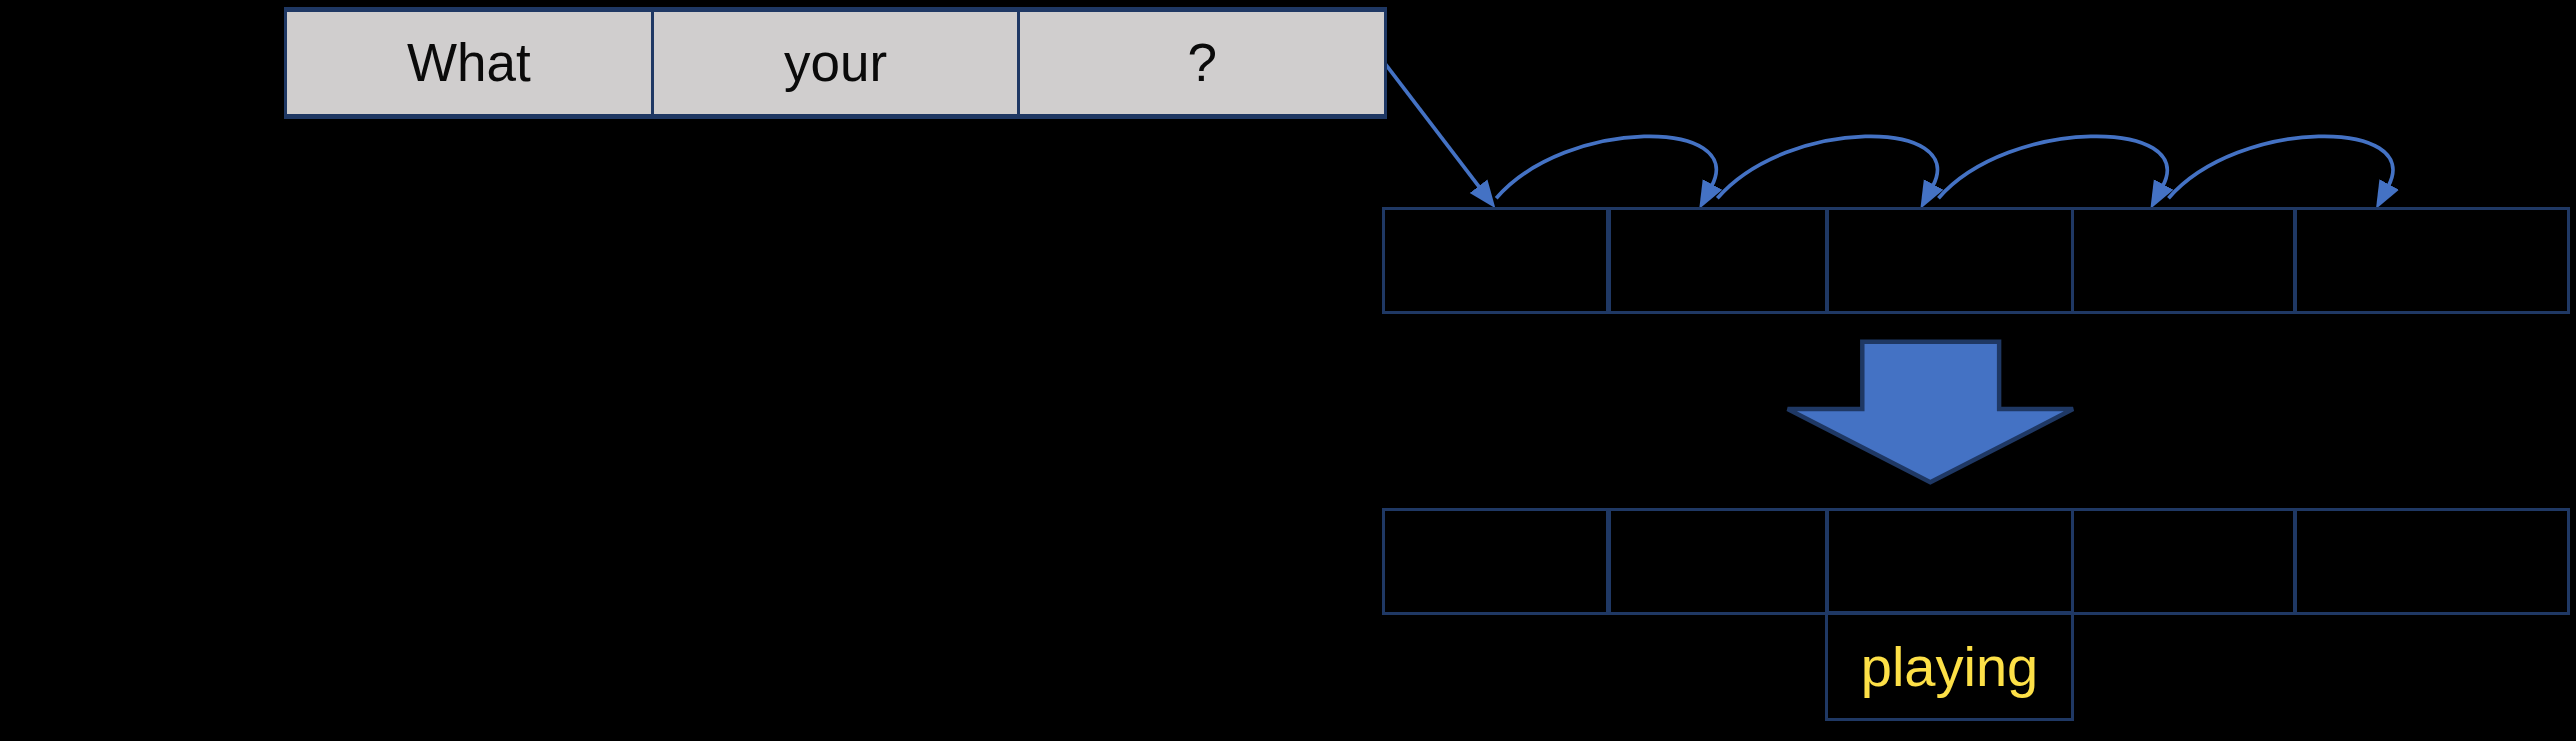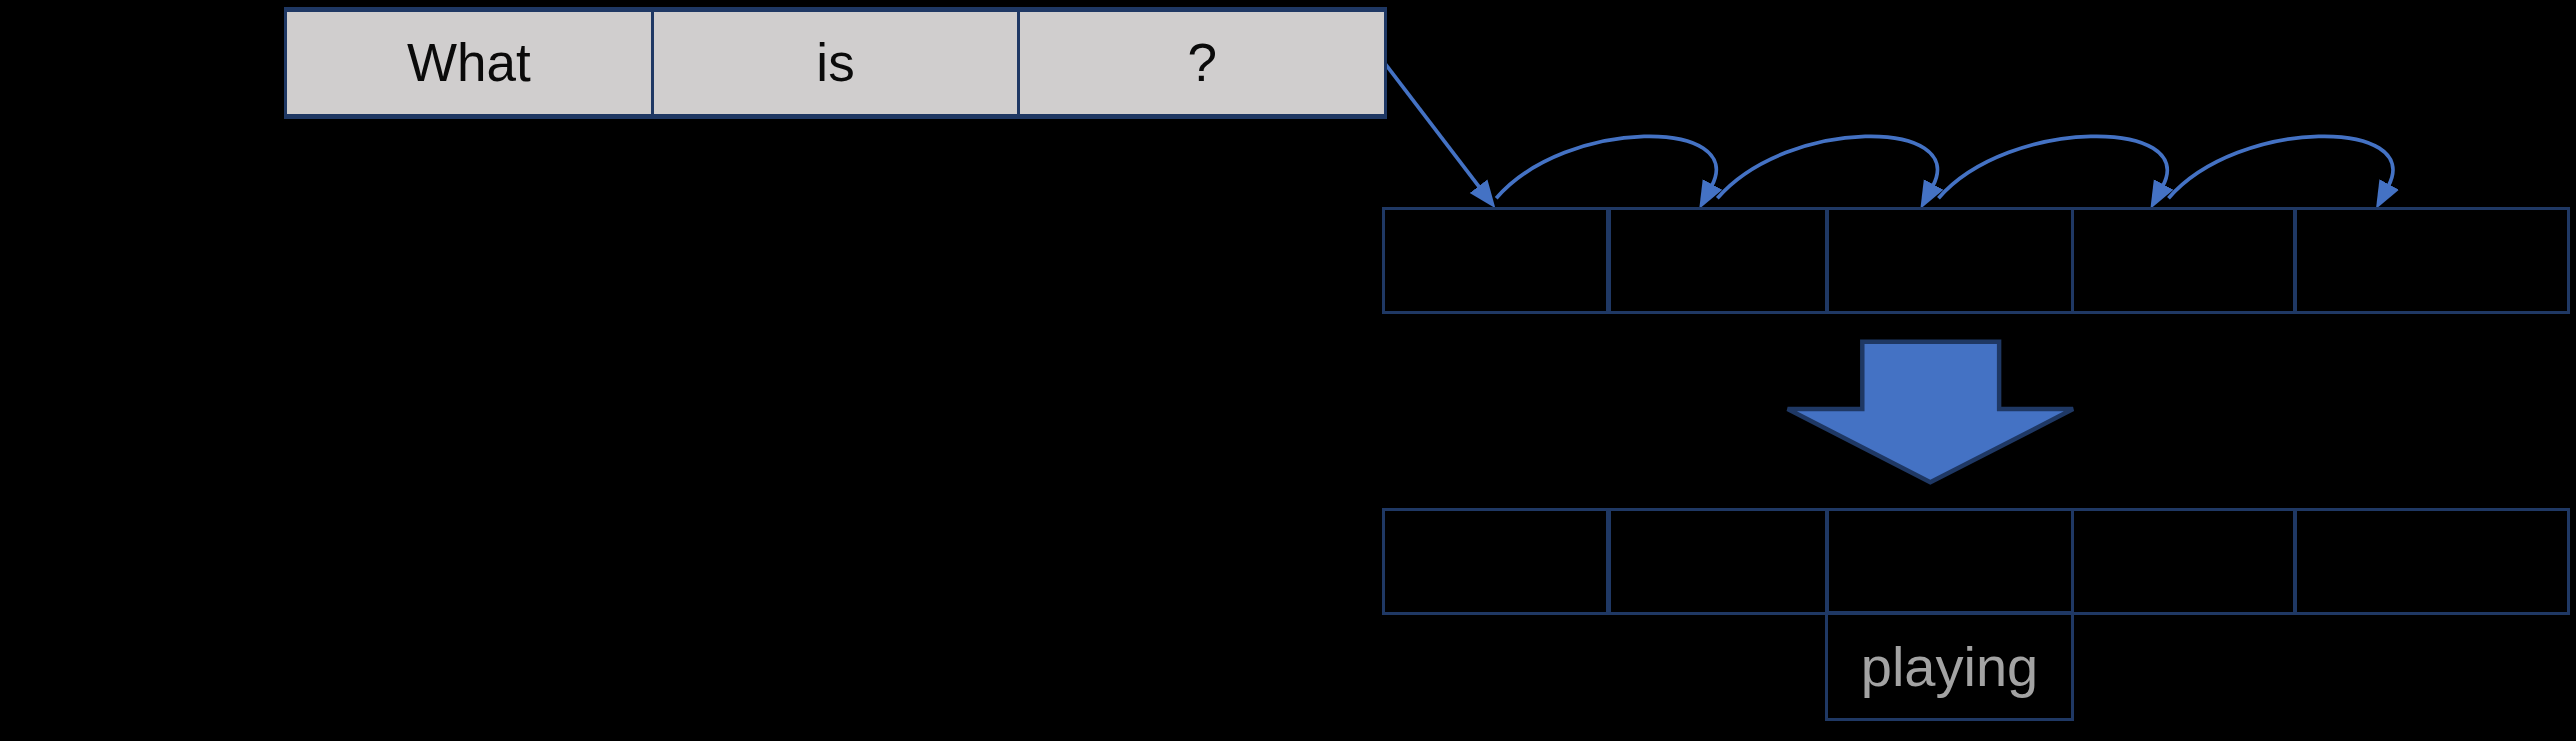--- a/index.html
+++ b/index.html
@@ -45,21 +45,21 @@
   .s3{left:1825px;width:249px;}
   .s4{left:2071px;width:226px;}
   .s5{left:2293px;width:277px;}
 
   
   .answer-cell{
     position:absolute;left:1825px;top:611px;width:249px;height:110px;
     box-sizing:border-box;
     border:3.7px solid #1f3864;
     display:flex;align-items:center;justify-content:center;
-    font-size:56px;color:#a3a3a3;
+    font-size:56px;color:#fde047;
   }
 </style>
 </head>
 <body>
 
 <div class="canvas">
 
   <svg class="arrows-layer" viewBox="0 0 3483 1003" xmlns="http://www.w3.org/2000/svg">
     <defs>
       <marker id="ah" markerUnits="strokeWidth" markerWidth="8" markerHeight="7" refX="0.6" refY="3" orient="auto" viewBox="0 0 8 6">
@@ -74,21 +74,21 @@
       <path d="M2322,268 C2417,158 2663,160 2613,252" marker-end="url(#ah)"></path>
       <path d="M2621,268 C2716,158 2974,160 2924,252" marker-end="url(#ah)"></path>
       <path d="M2932,268 C3027,158 3279,160 3229,252" marker-end="url(#ah)"></path>
     </g>
 
     <path d="M2518,462 L2703,462 L2703,553 L2803,553 L2610,652 L2417,553 L2518,553 Z" fill="#4472c4" stroke="#1f3864" stroke-width="6"></path>
   </svg>
 
   <div class="sentence-table">
     <div class="sentence-cell">What</div>
-    <div class="sentence-cell">is</div>
+    <div class="sentence-cell">your</div>
     <div class="sentence-cell">?</div>
   </div>
 
   <div class="row-top">
     <div class="slot s1"></div>
     <div class="slot s2"></div>
     <div class="slot s3"></div>
     <div class="slot s4"></div>
     <div class="slot s5"></div>
   </div>

